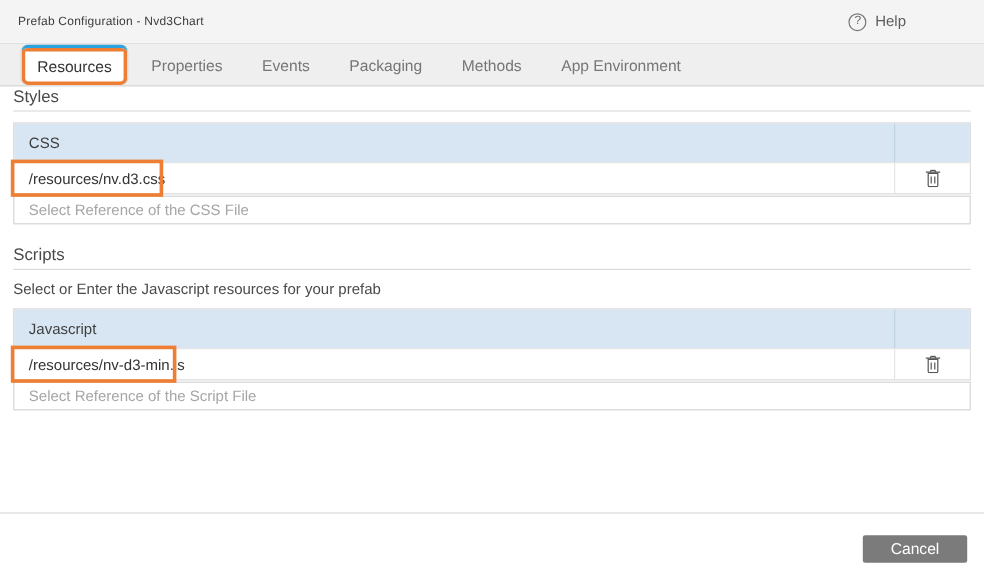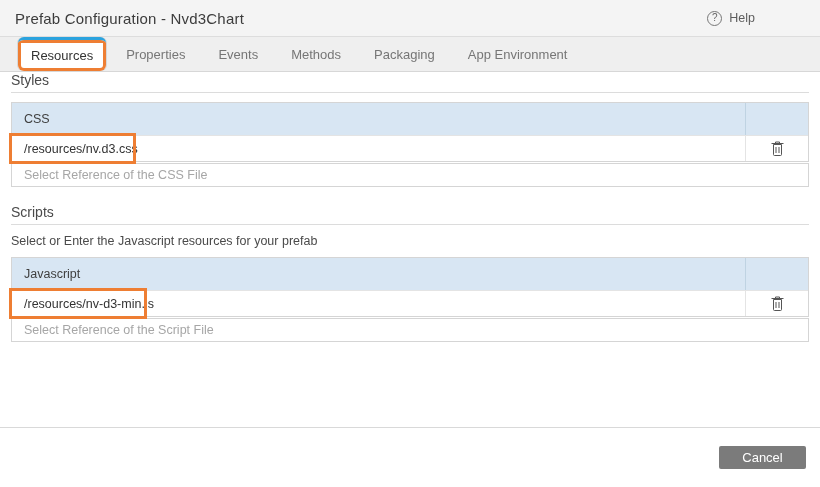--- a/index.html
+++ b/index.html
@@ -8,21 +8,21 @@
     font-family:"Liberation Sans","DejaVu Sans",sans-serif;
     background:#ffffff; color:#333; overflow:hidden; position:relative;
   }
 
   
   .header {
     height:37px; background:#f4f4f4; border-bottom:1px solid #dddddd;
     display:flex; align-items:center; justify-content:space-between;
     padding:0 15px;
   }
-  .title { font-size:15px; font-weight:500; color:#3c3c3c; letter-spacing:.2px; }
+  .title { font-size:10px; font-weight:500; color:#3c3c3c; letter-spacing:.2px; }
   .help { display:flex; align-items:center; gap:7px; color:#5d5d5d; font-size:12.5px; cursor:pointer; margin-right:50px; }
   .help-circle {
     width:15px; height:15px; border:1px solid #777; border-radius:50%;
     display:flex; align-items:center; justify-content:center;
     font-size:10px; color:#666; line-height:1;
   }
 
   
   .tabbar {
     height:35px; background:#efefef; border-bottom:1px solid #d7d7d7;
@@ -100,22 +100,22 @@
   <div class="help">
     <span class="help-circle">?</span>
     <span>Help</span>
   </div>
 </div>
 
 <div class="tabbar">
   <div class="tab active">Resources</div>
   <div class="tab">Properties</div>
   <div class="tab">Events</div>
+  <div class="tab">Packaging</div>
   <div class="tab">Methods</div>
-  <div class="tab">Packaging</div>
   <div class="tab">App Environment</div>
 </div>
 
 <div class="content">
 
   <div class="section-heading">Styles</div>
 
   <div class="res-table">
     <div class="t-header">
       <div class="cell-main">CSS</div>

